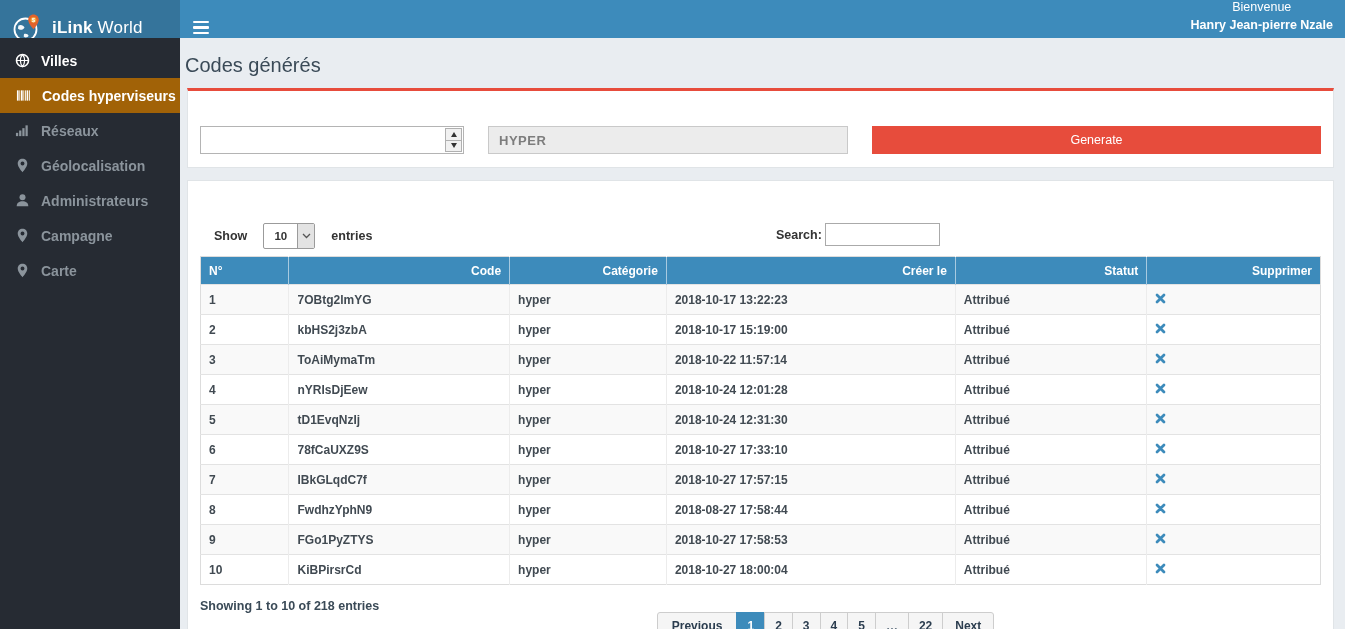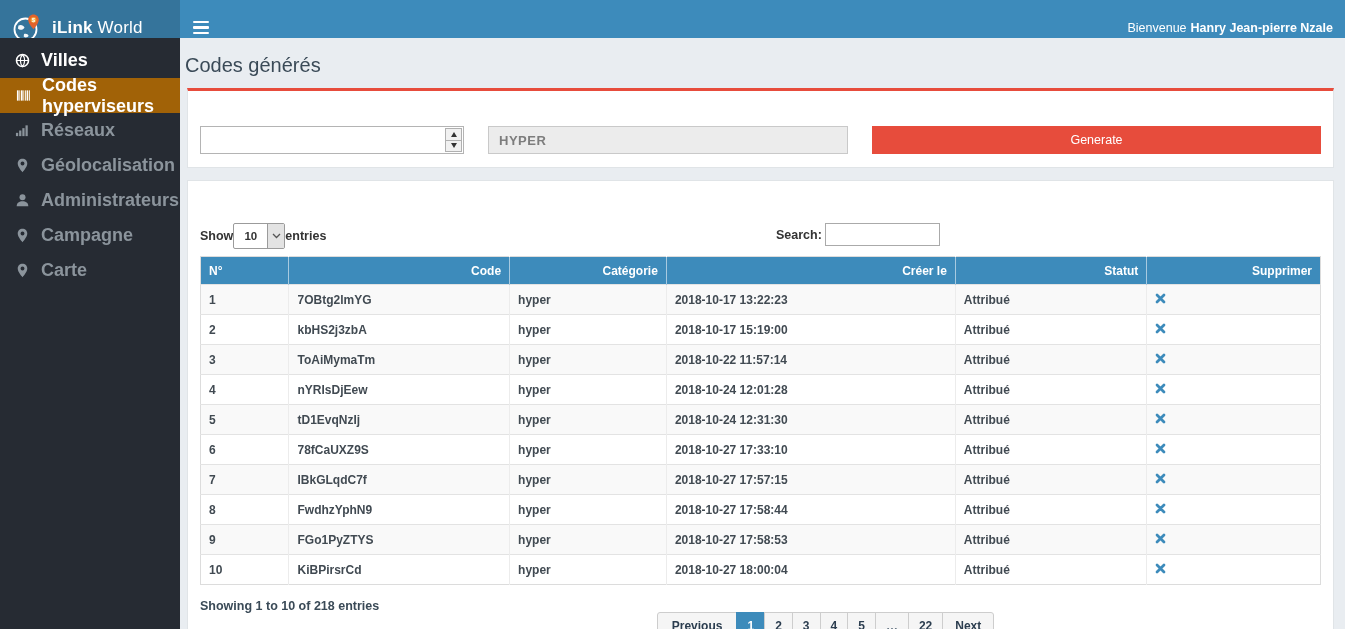--- a/index.html
+++ b/index.html
@@ -5,26 +5,26 @@
   * { margin:0; padding:0; box-sizing:border-box; }
   html,body { width:1345px; height:629px; overflow:hidden; font-family:"Liberation Sans", sans-serif; background:#e9edf1; }
 
   
   .topbar { position:absolute; top:0; left:0; right:0; height:56px; background:#3d8bbb; display:flex; align-items:stretch; border-bottom:1px solid #35799f; }
   .brand { width:180px; background:#35749b; display:flex; align-items:center; gap:10px; padding-left:12px; flex:none; }
   .brand-title { color:#fff; font-size:17px; letter-spacing:.2px; white-space:nowrap; }
   .brand-title b { font-weight:700; }
   .burger { display:flex; flex-direction:column; justify-content:center; gap:3px; margin-left:13px; cursor:pointer; }
   .burger span { display:block; width:16px; height:2.5px; background:#fff; border-radius:1px; }
-  .welcome { margin-left:auto; display:flex; align-items:center; padding-right:12px; color:#fff; font-size:12.5px; gap:4px; }
+  .welcome { margin-left:auto; display:flex; align-items:center; padding-right:12px; color:#fff; font-size:12.5px; gap:4px;flex-direction:column; }
   .welcome .name { font-weight:700; }
 
   
   .sidebar { position:absolute; top:38px; left:0; bottom:0; width:180px; background:#262b33; padding-top:5px; }
-  .side-item { height:35px; display:flex; align-items:center; gap:11px; padding-left:15px; font-size:18px; font-weight:600; color:#8b949c; cursor:pointer; }
+  .side-item { height:35px; display:flex; align-items:center; gap:11px; padding-left:15px; font-size:14px; font-weight:600; color:#8b949c; cursor:pointer; }
   .side-item svg { flex:none; }
   .side-item.bright { color:#fff; }
   .side-item.active { background:#a16207; color:#fff;padding-left:16px; }
 
   
   .main { position:absolute; top:38px; left:180px; right:0; bottom:0; background:#e9edf1; overflow:hidden; }
   .page-title { font-size:20px; font-weight:400; color:#3a4a57; padding:16px 0 11px 5px; }
 
   .panel { background:#fff; border:1px solid #e0e4e7; margin:0 11px 0 7px; }
   .form-panel { border-top:3px solid #e74c3c; height:80px; display:flex; align-items:flex-end; gap:24px; padding:0 12px 13px 12px; }
@@ -36,21 +36,21 @@
   .tri-up { width:0; height:0; border-left:3.5px solid transparent; border-right:3.5px solid transparent; border-bottom:5px solid #333; }
   .tri-down { width:0; height:0; border-left:3.5px solid transparent; border-right:3.5px solid transparent; border-top:5px solid #333; }
 
   .hyper-input { width:360px; height:28px; border:1px solid #c9c9c9; background:#ececec; color:#7d7d7d; font-size:13px; font-weight:700; letter-spacing:.5px; display:flex; align-items:center; padding-left:10px; flex:none; }
 
   .generate-btn { flex:1; height:28px; background:#e74c3c; border:none; border-radius:0; color:#fff; font-size:12.5px; font-family:"Liberation Sans", sans-serif; cursor:pointer; }
 
   .table-panel { margin-top:12px; padding:14px 12px 60px; min-height:420px; }
 
   .controls { position:relative; margin-top:28px; height:26px; font-size:12.5px; font-weight:700; color:#333; }
-  .show-group { display:flex; align-items:center; gap:0; }
+  .show-group { display:flex; align-items:center; gap:16px;margin-left:14px; }
   .select { width:52px; height:26px; border:1px solid #9b9b9b; border-radius:2px; background:#fff; display:flex; align-items:stretch; cursor:pointer; font-weight:700; }
   .select .sel-val { flex:1; display:flex; align-items:center; justify-content:center; font-size:11.5px; }
   .select .sel-arrow { width:17px; background:#e3e3e3; border-left:1px solid #9b9b9b; display:flex; align-items:center; justify-content:center; }
   .search-group { position:absolute; left:576px; top:0; display:flex; align-items:center; gap:3px; }
   .search-input { width:115px; height:23px; border:1px solid #aaa; background:#fff; padding:0 5px; font-size:12px; font-family:"Liberation Sans", sans-serif; }
 
   table.codes { width:100%; border-collapse:collapse; margin-top:7px; border:1px solid #dcdcdc; table-layout:fixed; }
   table.codes th { background:#3d8bbb; color:#fff; font-size:12px; font-weight:700; text-align:left; height:28px; padding:0 8px; }
   table.codes th + th { border-left:1px solid rgba(255,255,255,.55);text-align:right; }
   table.codes td { font-size:12px; font-weight:700; color:#414a52; height:30px; padding:0 8px; border-top:1px solid #e3e3e3; }
@@ -274,21 +274,21 @@
             <td>2018-10-27 17:57:15</td>
             <td>Attribué</td>
             <td><span class="del"><svg width="11" height="11" viewBox="0 0 12 12">
                   <path d="M2.2 2.2 L9.8 9.8 M9.8 2.2 L2.2 9.8" stroke="#3d8bbb" stroke-width="3" stroke-linecap="round"></path>
                 </svg></span></td>
           </tr>
           <tr>
             <td>8</td>
             <td>FwdhzYphN9</td>
             <td>hyper</td>
-            <td>2018-10-27 17:58:44</td>
+            <td>2018-08-27 17:58:44</td>
             <td>Attribué</td>
             <td><span class="del"><svg width="11" height="11" viewBox="0 0 12 12">
                   <path d="M2.2 2.2 L9.8 9.8 M9.8 2.2 L2.2 9.8" stroke="#3d8bbb" stroke-width="3" stroke-linecap="round"></path>
                 </svg></span></td>
           </tr>
           <tr>
             <td>9</td>
             <td>FGo1PyZTYS</td>
             <td>hyper</td>
             <td>2018-10-27 17:58:53</td>

